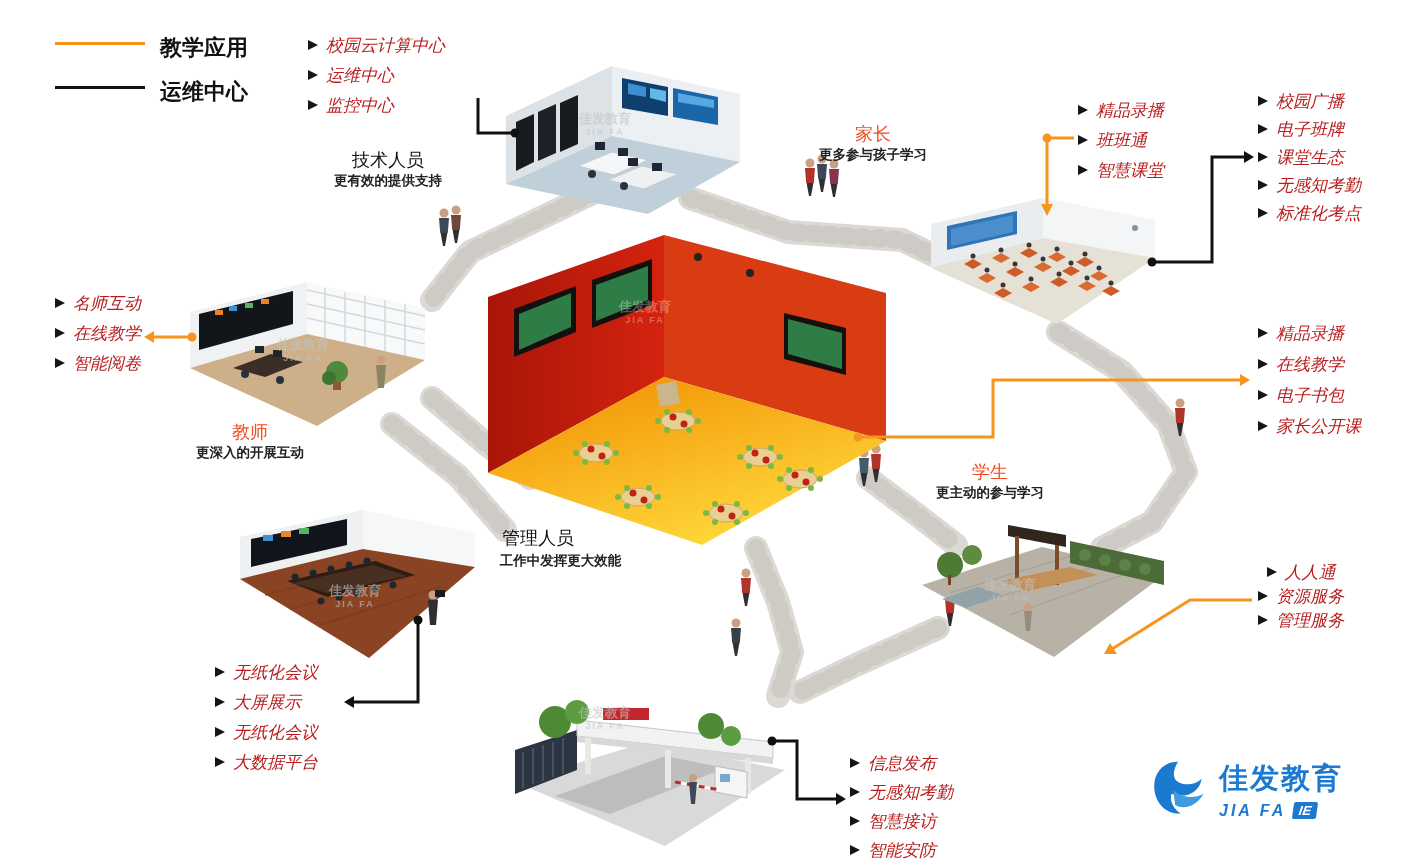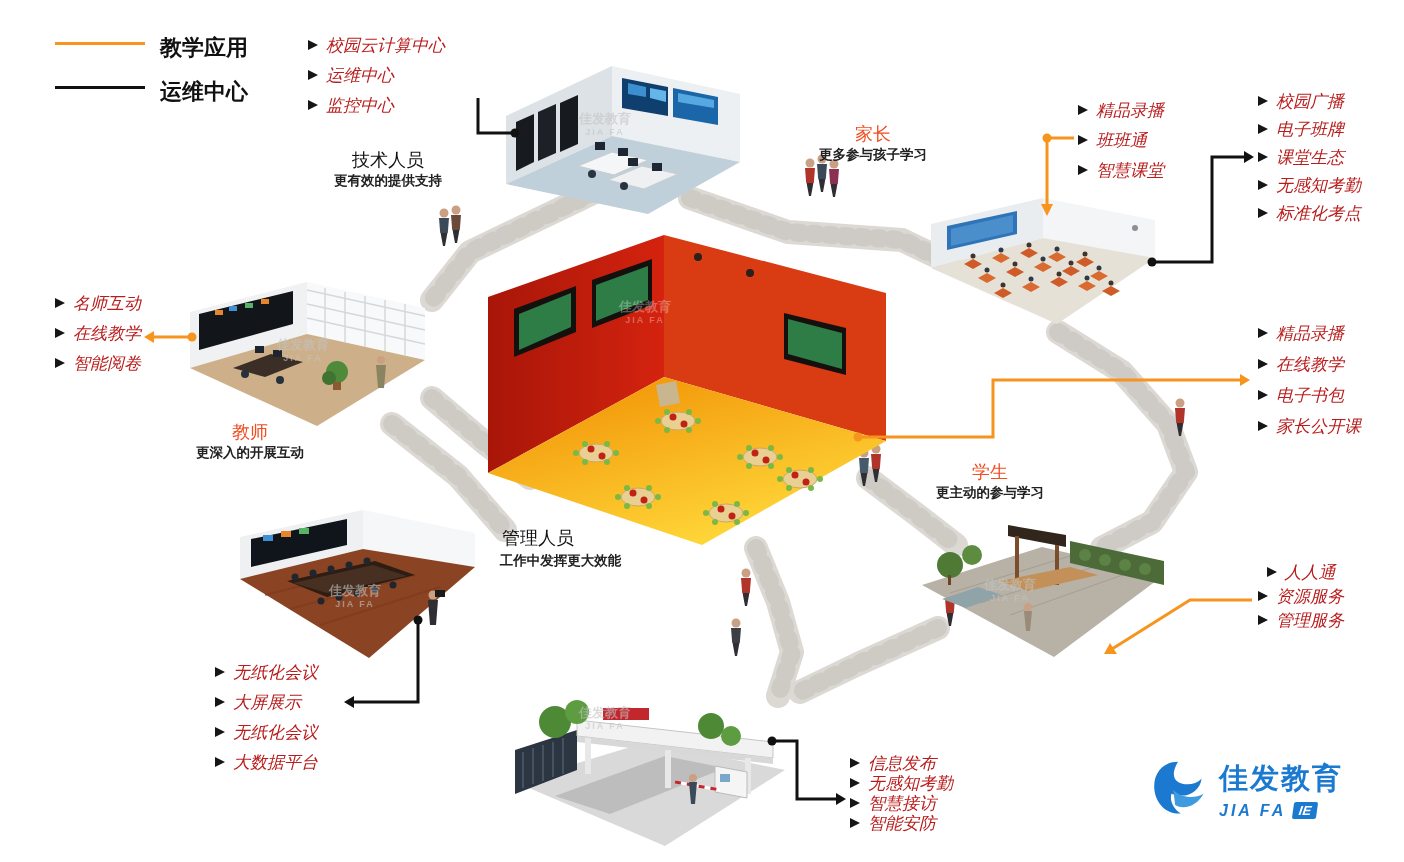--- a/index.html
+++ b/index.html
@@ -582,21 +582,21 @@
     <div class="feature-item">
         <span class="bullet"></span>
         <span class="feature-text">资源服务</span>
       </div>
     <div class="feature-item">
         <span class="bullet"></span>
         <span class="feature-text">管理服务</span>
       </div>
   </div>
 
-  <div class="feature-list" style="left:850px; top:753px; ">
+  <div class="feature-list" style="left:850px; top:753px; gap:9px;">
     <div class="feature-item">
         <span class="bullet"></span>
         <span class="feature-text">信息发布</span>
       </div>
     <div class="feature-item">
         <span class="bullet"></span>
         <span class="feature-text">无感知考勤</span>
       </div>
     <div class="feature-item">
         <span class="bullet"></span>

